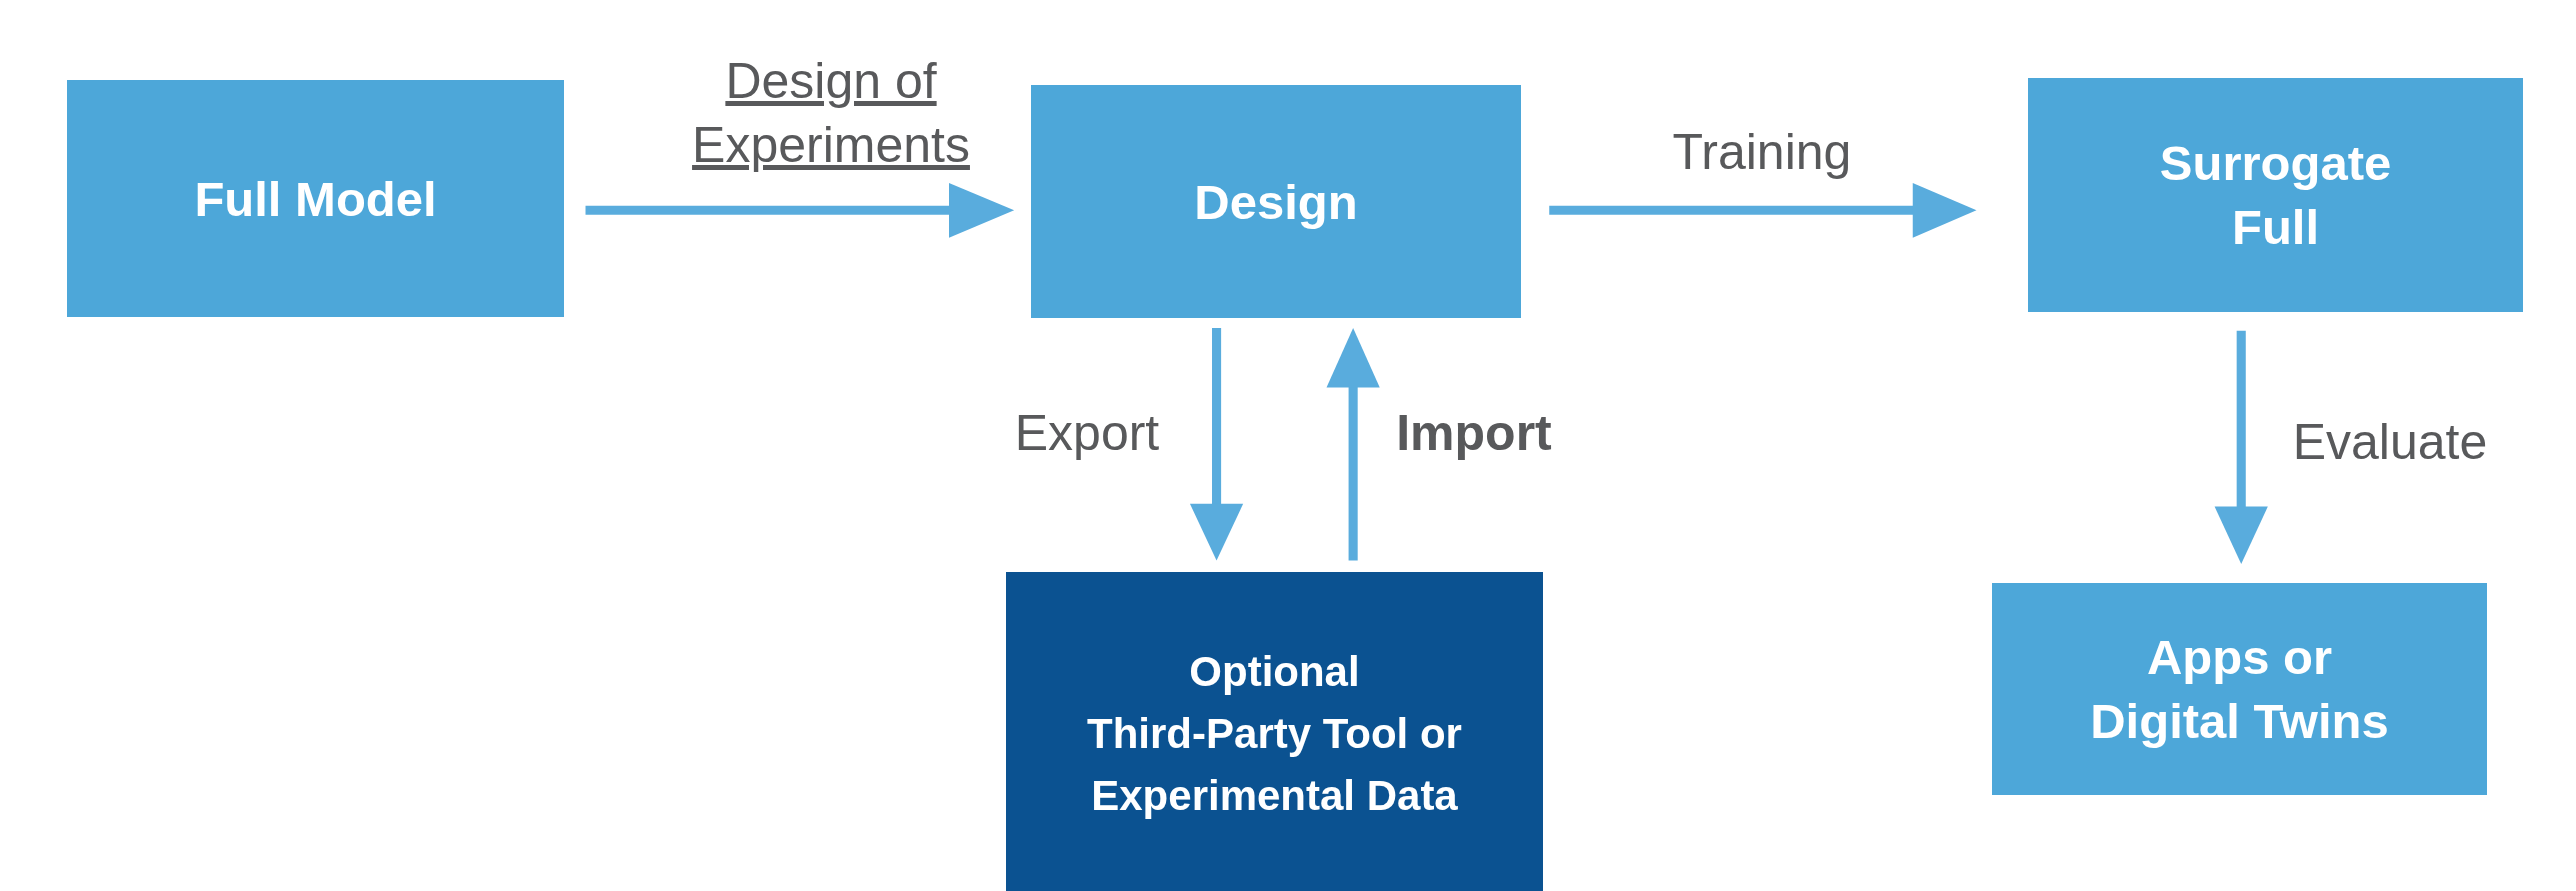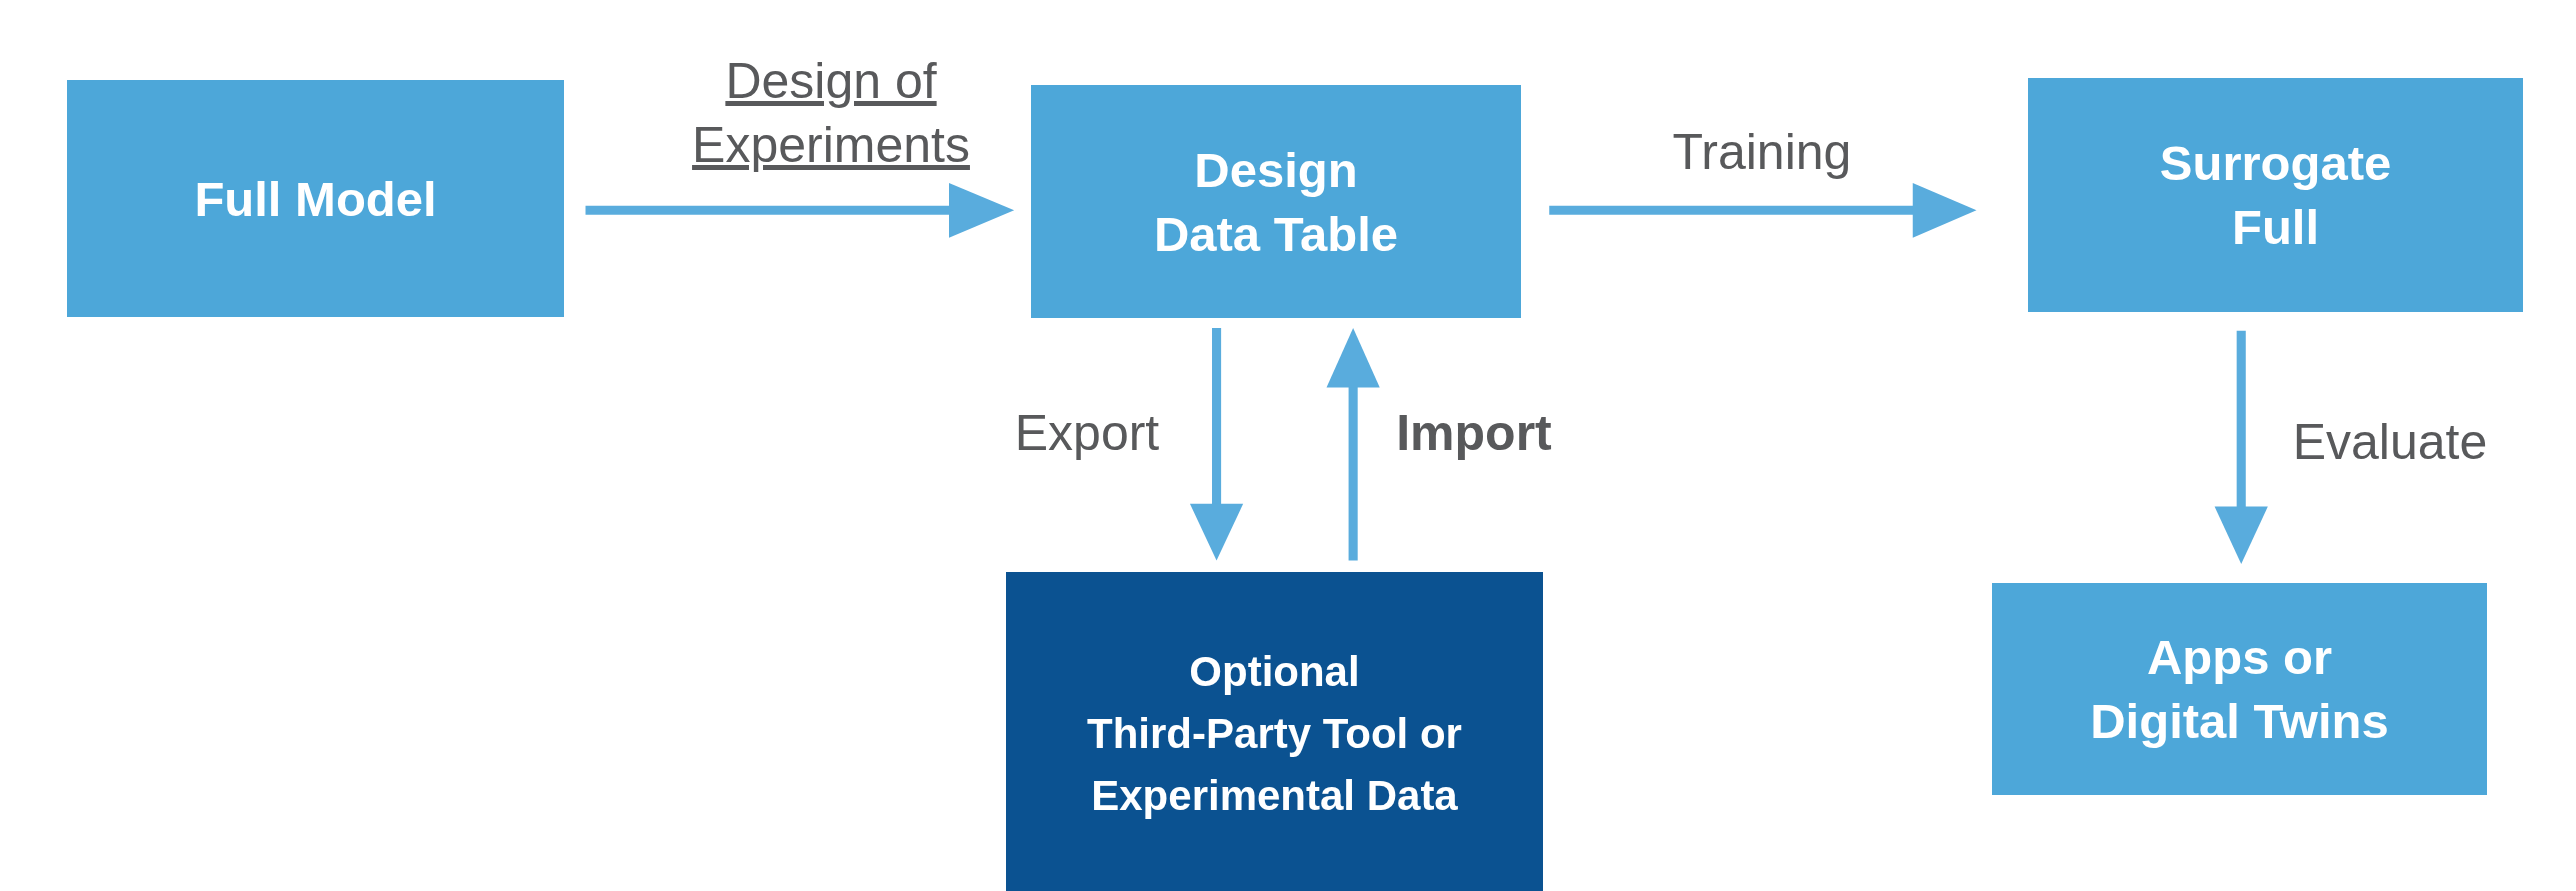--- a/index.html
+++ b/index.html
@@ -87,21 +87,20 @@
       <polygon class="arrow-head" points="3162,723 3238,723 3200,805"></polygon>
     </g>
   </svg>
 
   <div class="box box--light" style="left:67px;top:80px;width:497px;height:237px;text-align:right;">
     <span class="box-label">Full Model</span>
   </div>
 
   <div class="box box--light" style="left:1031px;top:85px;width:490px;height:233px;">
     <span class="box-label">Design</span>
-    <span class="box-label">Data Table</span>
   </div>
 
   <div class="box box--light" style="left:1992px;top:78px;width:495px;height:234px;margin-left:36px;">
     <span class="box-label">Surrogate</span>
     <span class="box-label">Full</span>
   </div>
 
   <div class="box box--dark" style="left:1006px;top:572px;width:537px;height:324px;">
     <span class="box-label">Optional</span>
     <span class="box-label">Third-Party Tool or</span>

